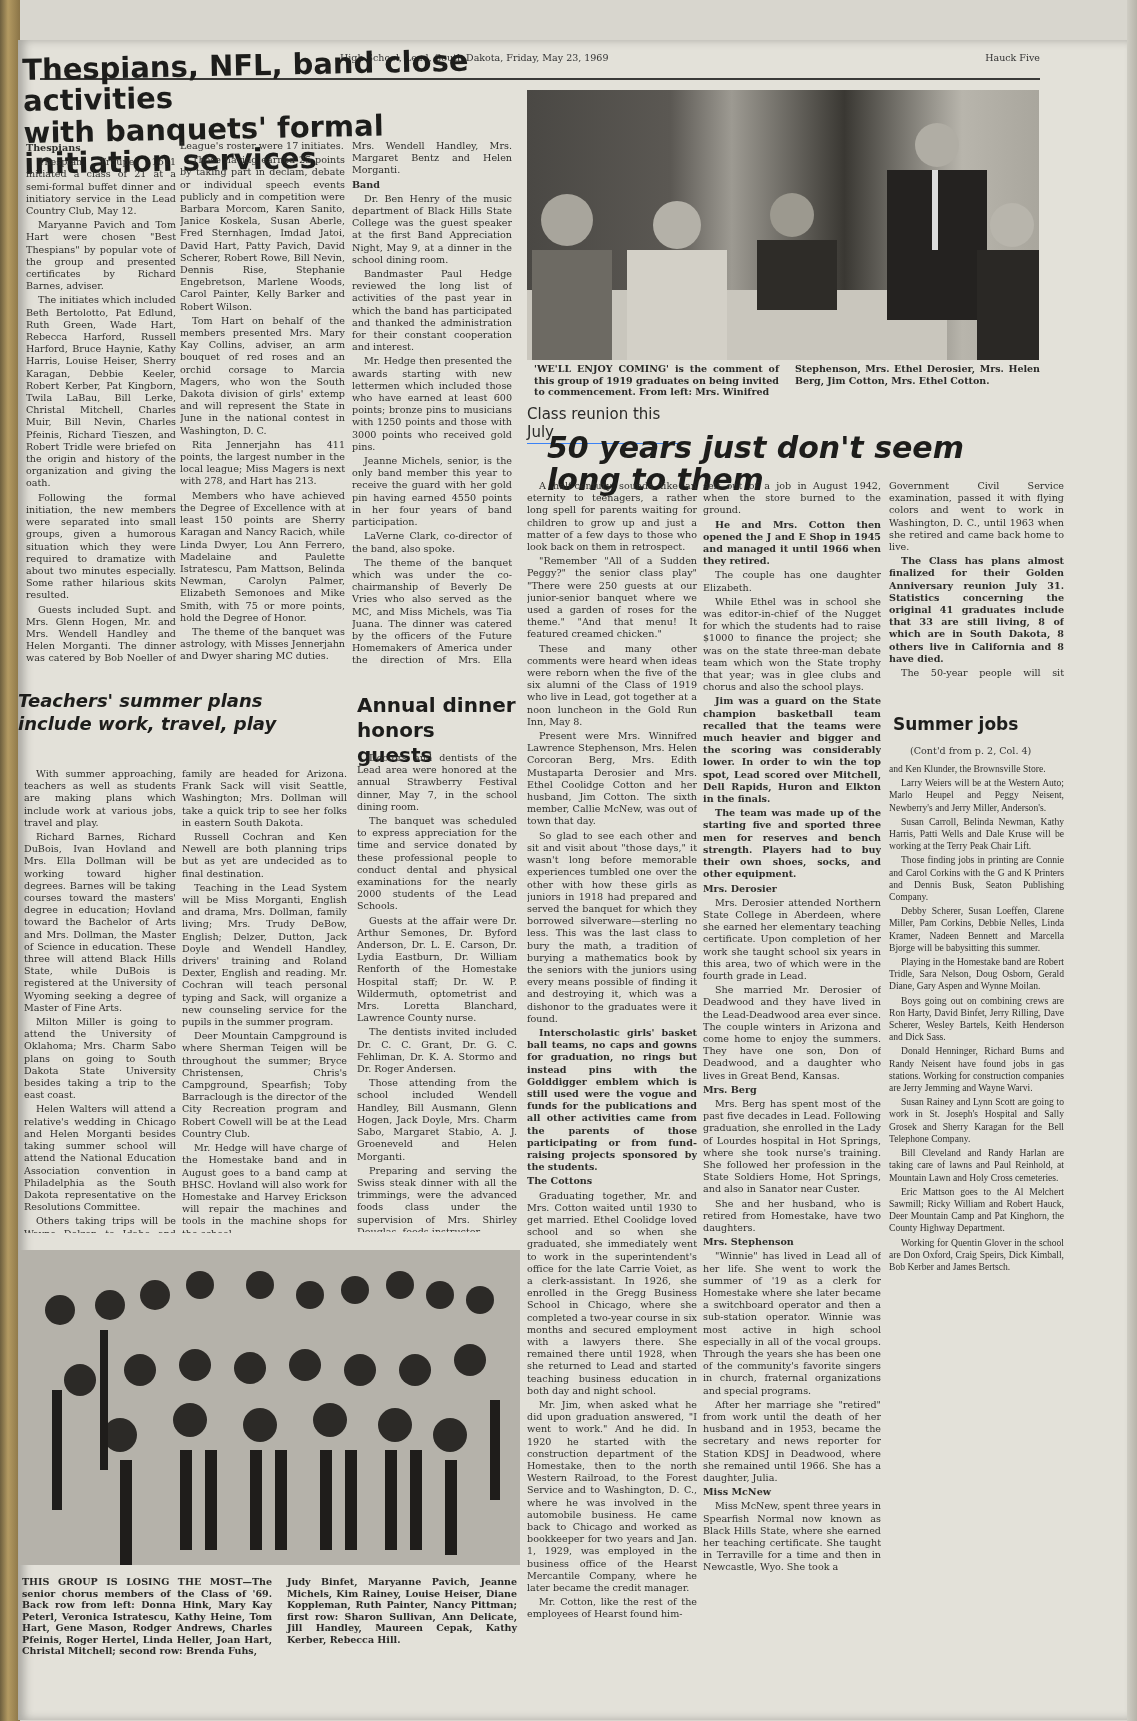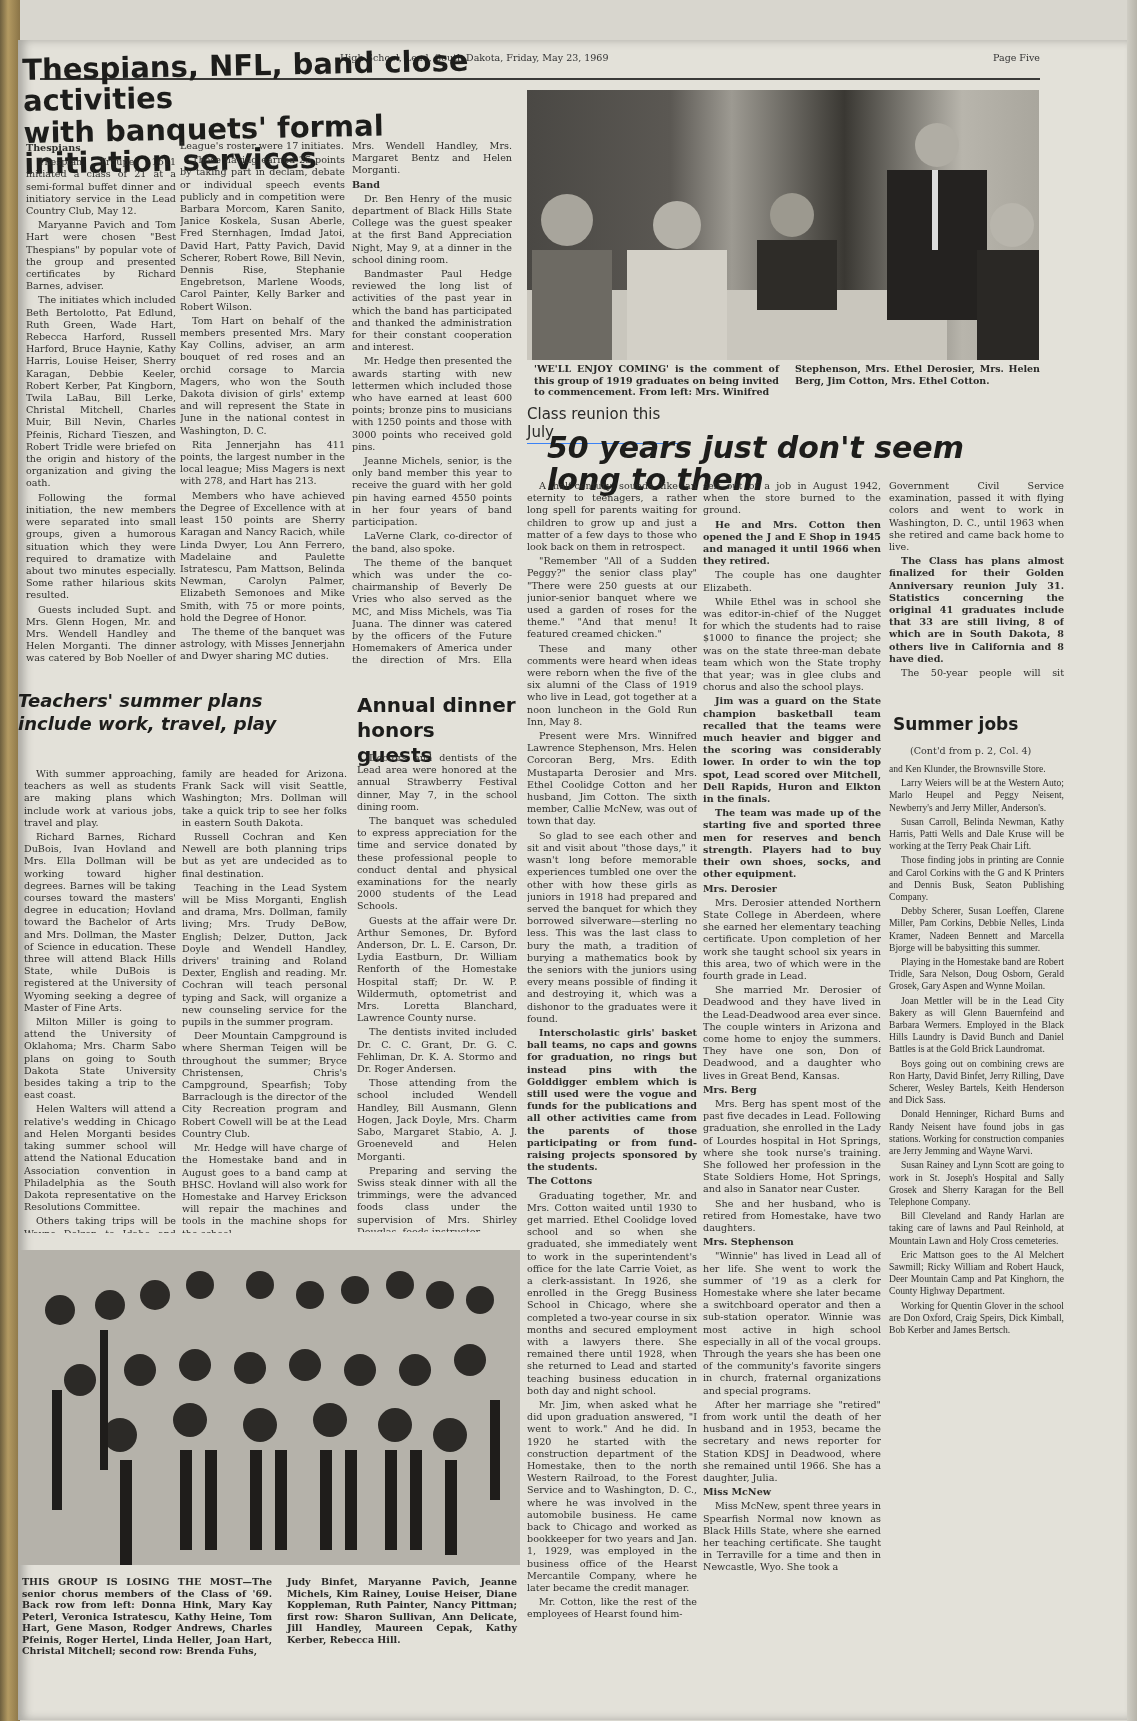--- a/index.html
+++ b/index.html
@@ -45,21 +45,21 @@
 </style>
 </head>
 <body>
 
 <div class="binding"></div>
 <div class="page"></div>
 <div class="rightedge"></div>
 
 <div class="masthead">
   <span class="left">High School, Lead, South Dakota, Friday, May 23, 1969</span>
-  <span class="right">Page Five</span>
+  <span class="right">Hauck Five</span>
 </div>
 <div class="rule"></div>
 
 <div class="abs headline-sans" style="left:22px;top:55px;width:470px;font-size:29px;transform:rotate(-1.2deg);transform-origin:left top;">
   <div>Thespians, NFL, band close activities</div>
   <div>with banquets' formal initiation services</div>
 </div>
 
 <div class="col" style="left:26px;top:140px;width:150px;height:525px;overflow:hidden;">
   <p class="sub">Thespians</p>
@@ -151,22 +151,21 @@
 </div>
 
 <div class="abs headline-sans" style="left:893px;top:715px;font-size:17px;">Summer jobs</div>
 <div class="abs" style="left:910px;top:745px;font-size:9.6px;color:#333;">(Cont'd from p. 2, Col. 4)</div>
 <div class="col" style="left:889px;top:763px;width:175px;height:940px;overflow:hidden;font-family:Liberation Serif, serif;">
   <p style="text-indent:0">and Ken Klunder, the Brownsville Store.</p>
   <p>Larry Weiers will be at the Western Auto; Marlo Heupel and Peggy Neisent, Newberry's and Jerry Miller, Anderson's.</p>
   <p>Susan Carroll, Belinda Newman, Kathy Harris, Patti Wells and Dale Kruse will be working at the Terry Peak Chair Lift.</p>
   <p>Those finding jobs in printing are Connie and Carol Corkins with the G and K Printers and Dennis Busk, Seaton Publishing Company.</p>
   <p>Debby Scherer, Susan Loeffen, Clarene Miller, Pam Corkins, Debbie Nelles, Linda Kramer, Nadeen Bennett and Marcella Bjorge will be babysitting this summer.</p>
-  <p>Playing in the Homestake band are Robert Tridle, Sara Nelson, Doug Osborn, Gerald Grosek, Gary Aspen and Wynne Moilan.</p>
-  <p>Joan Mettler will be in the Lead City Bakery as will Glenn Bauernfeind and Barbara Wermers. Employed in the Black Hills Laundry is David Bunch and Daniel Battles is at the Gold Brick Laundromat.</p>
+  <p>Playing in the Homestake band are Robert Tridle, Sara Nelson, Doug Osborn, Gerald Diane, Gary Aspen and Wynne Moilan.</p>
   <p>Boys going out on combining crews are Ron Harty, David Binfet, Jerry Rilling, Dave Scherer, Wesley Bartels, Keith Henderson and Dick Sass.</p>
   <p>Donald Henninger, Richard Burns and Randy Neisent have found jobs in gas stations. Working for construction companies are Jerry Jemming and Wayne Warvi.</p>
   <p>Susan Rainey and Lynn Scott are going to work in St. Joseph's Hospital and Sally Grosek and Sherry Karagan for the Bell Telephone Company.</p>
   <p>Bill Cleveland and Randy Harlan are taking care of lawns and Paul Reinhold, at Mountain Lawn and Holy Cross cemeteries.</p>
   <p>Eric Mattson goes to the Al Melchert Sawmill; Ricky William and Robert Hauck, Deer Mountain Camp and Pat Kinghorn, the County Highway Department.</p>
   <p>Working for Quentin Glover in the school are Don Oxford, Craig Speirs, Dick Kimball, Bob Kerber and James Bertsch.</p>
 </div>
 
 <div class="abs headline-sans" style="left:18px;top:690px;width:330px;font-size:18px;font-style:italic;line-height:1.25;">
   <div>Teachers' summer plans</div>

